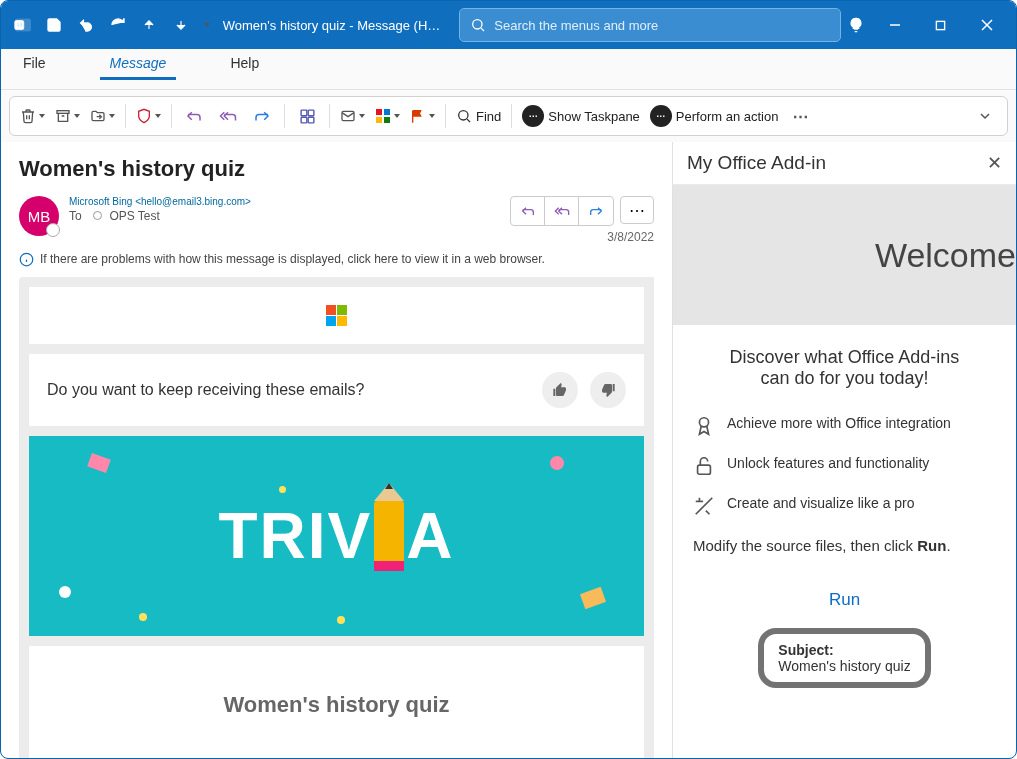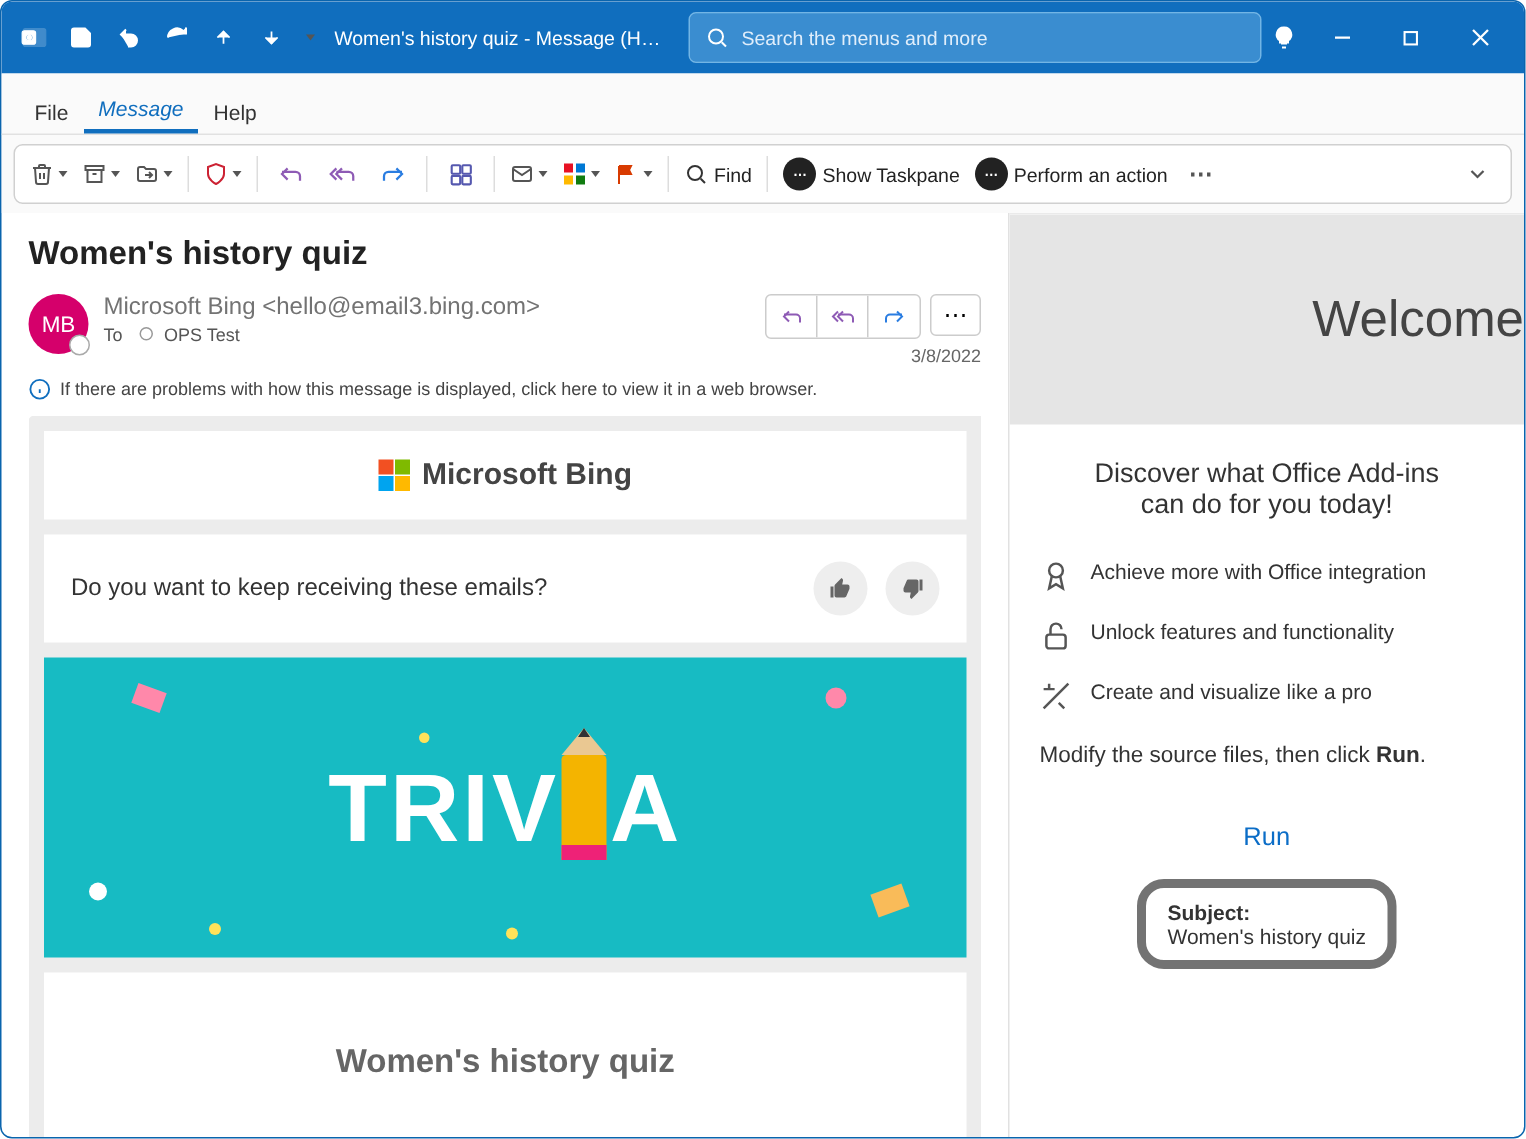--- a/index.html
+++ b/index.html
@@ -11,21 +11,21 @@
   .titlebar .tb-ico svg { fill: #fff; stroke: #fff; }
   .titlebar .title-text { margin-left: 8px; font-size: 13px; white-space: nowrap; overflow: hidden; text-overflow: ellipsis; max-width: 220px;}
   .search-box { flex: 0 0 380px; margin-left: 18px; height: 32px; background: #3a8dd0; border-radius: 4px; display: flex; align-items: center; padding: 0 10px; outline: 1px solid #72b5e5;}
   .search-box svg { stroke: #fff; }
   .search-box span { margin-left: 8px; font-size: 13px; color: #e0eefb; }
   .tb-spacer { flex: 1; }
   .win-btns { display: flex; }
   .win-btns .tb-btn { width: 46px; height: 48px; }
   
   
-  .tabs-row { height: 41px; display: flex; align-items: flex-end; padding: 0 12px; background: #fafafa; border-bottom: 1px solid #e1e1e1;}
+  .tabs-row { height: 41px; display: flex; align-items: flex-start; padding: 0 12px; background: #fafafa; border-bottom: 1px solid #e1e1e1; gap: 44px;}
   .tabs-row .tab { padding: 6px 10px; font-size: 14px; color: #333; cursor: pointer; }
   .tabs-row .tab.active { color: #106ebe; border-bottom: 3px solid #106ebe; font-style: italic; }
   
   
   .ribbon-wrap { padding: 6px 8px; background: #fafafa; }
   .ribbon { border: 1px solid #d0d0d0; border-radius: 6px; height: 40px; display: flex; align-items: center; padding: 0 6px; gap: 2px; background:#fff;}
   .rib-btn { height: 32px; min-width: 32px; display: flex; align-items: center; justify-content: center; padding: 0 4px; cursor: pointer; border-radius:4px;}
   .rib-sep { width: 1px; height: 24px; background: #ddd; margin: 0 4px; }
   .rib-label { font-size: 13px; margin-left: 4px; color:#222;}
   .rib-chev::after { content:""; display:inline-block; margin-left:3px; border-left:3px solid transparent; border-right:3px solid transparent; border-top:4px solid #555;}
@@ -35,21 +35,21 @@
   
   .main-area { display:flex; height: calc(100% - 48px - 36px - 52px); }
   .mail-pane { flex: 1; padding: 14px 18px 0 18px; overflow: hidden; display:flex; flex-direction: column;}
   .addin-pane { width: 344px; border-left: 1px solid #e1e1e1; display:flex; flex-direction:column;}
   
   .subject-h1 { font-size: 22px; font-weight: 600; color:#222; margin-bottom: 14px;}
   .header-block { display:flex; align-items:flex-start; gap:10px;}
   .avatar { width:40px; height:40px; border-radius:50%; background:#d5006b; color:#fff; display:flex; align-items:center; justify-content:center; font-size:15px; position:relative;}
   .avatar::after{ content:""; position:absolute; width:12px; height:12px; border-radius:50%; background:#fff; border:1px solid #aaa; right:-1px; bottom:-1px;}
   .from-block { flex:1; }
-  .from-line { font-size:16px; color:#737373;}
+  .from-line { font-size:10px; color:#0369a1;}
   .to-line { font-size:12px; color:#555; margin-top:2px;}
   .to-line .to-lbl { margin-right:8px;}
   .to-line .pres { display:inline-block; width:9px; height:9px; border-radius:50%; border:1px solid #999; margin-right:4px;}
   .msg-actions { display:flex; gap:6px; align-items:flex-start;}
   .msg-act-group { display:flex; border:1px solid #ccc; border-radius:4px; overflow:hidden;}
   .msg-act-group .mact { width:34px; height:28px; display:flex; align-items:center; justify-content:center; border-right:1px solid #ccc; cursor:pointer;}
   .msg-act-group .mact:last-child{border-right:none;}
   .more-btn { width:34px; height:28px; border:1px solid #ccc; border-radius:4px; display:flex; align-items:center; justify-content:center; cursor:pointer;}
   .date-line { font-size:12px; color:#666; text-align:right; margin-top:4px;}
   .info-line { font-size:12px; color:#444; margin-top:8px; display:flex; align-items:flex-start; gap:6px;}
@@ -339,21 +339,20 @@
 
     <div class="mail-body">
       <div class="card">
         <div class="bing-row">
           <div class="bing-logo">
               <div></div>
               <div></div>
               <div></div>
               <div></div>
             </div>
-          <b>Microsoft Bing</b>
         </div>
       </div>
       <div class="card">
         <div class="keep-row">
           <span>Do you want to keep receiving these emails?</span>
           <div style="display:flex; gap:12px;">
             <div class="thumb-btn">
                 <svg width="16" height="16" viewBox="0 0 24 24" fill="#666">
                   <path d="M2 21h3V10H2v11zm19-11c0-1.1-.9-2-2-2h-5.3l.8-3.8V3.6c0-.4-.2-.8-.4-1.1L13 1.5 6.6 8c-.4.4-.6.9-.6 1.4V19c0 1.1.9 2 2 2h8c.8 0 1.5-.5 1.8-1.2l3-7c.1-.2.2-.5.2-.8v-2z"></path>
                 </svg>
@@ -382,20 +381,24 @@
           <span>A</span>
         </div>
       </div>
       <div class="card" style="margin-bottom:0;">
         <div class="quiz-title">Women's history quiz</div>
       </div>
     </div>
   </div>
 
   <div class="addin-pane">
+    <div class="addin-head">
+      <h2>My Office Add-in</h2>
+      <div class="addin-close">✕</div>
+    </div>
     <div class="addin-body">
       <div class="welcome-section">
         <h1>Welcome</h1>
       </div>
       <div class="addin-content">
         <p class="head-p">
           <span>Discover what Office Add-ins</span><br>
           <span>can do for you today!</span>
         </p>
         <div class="feat">

